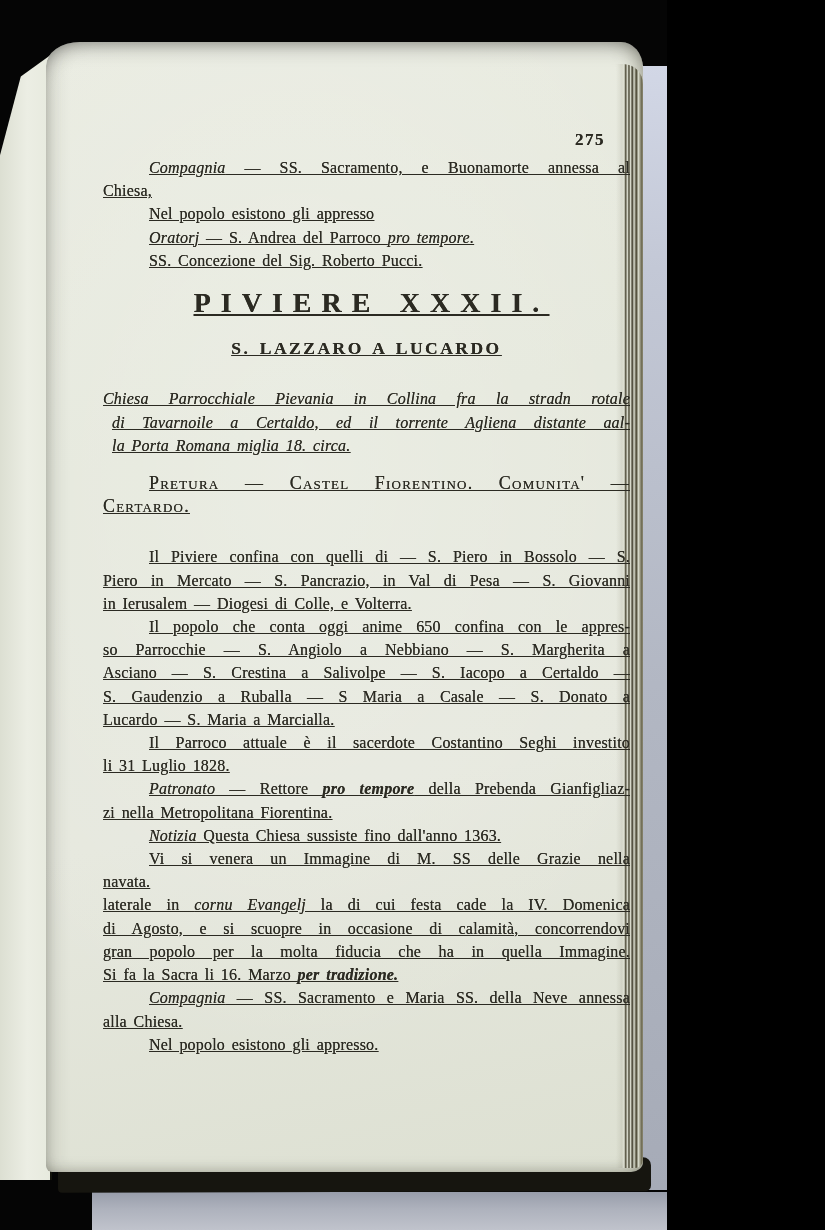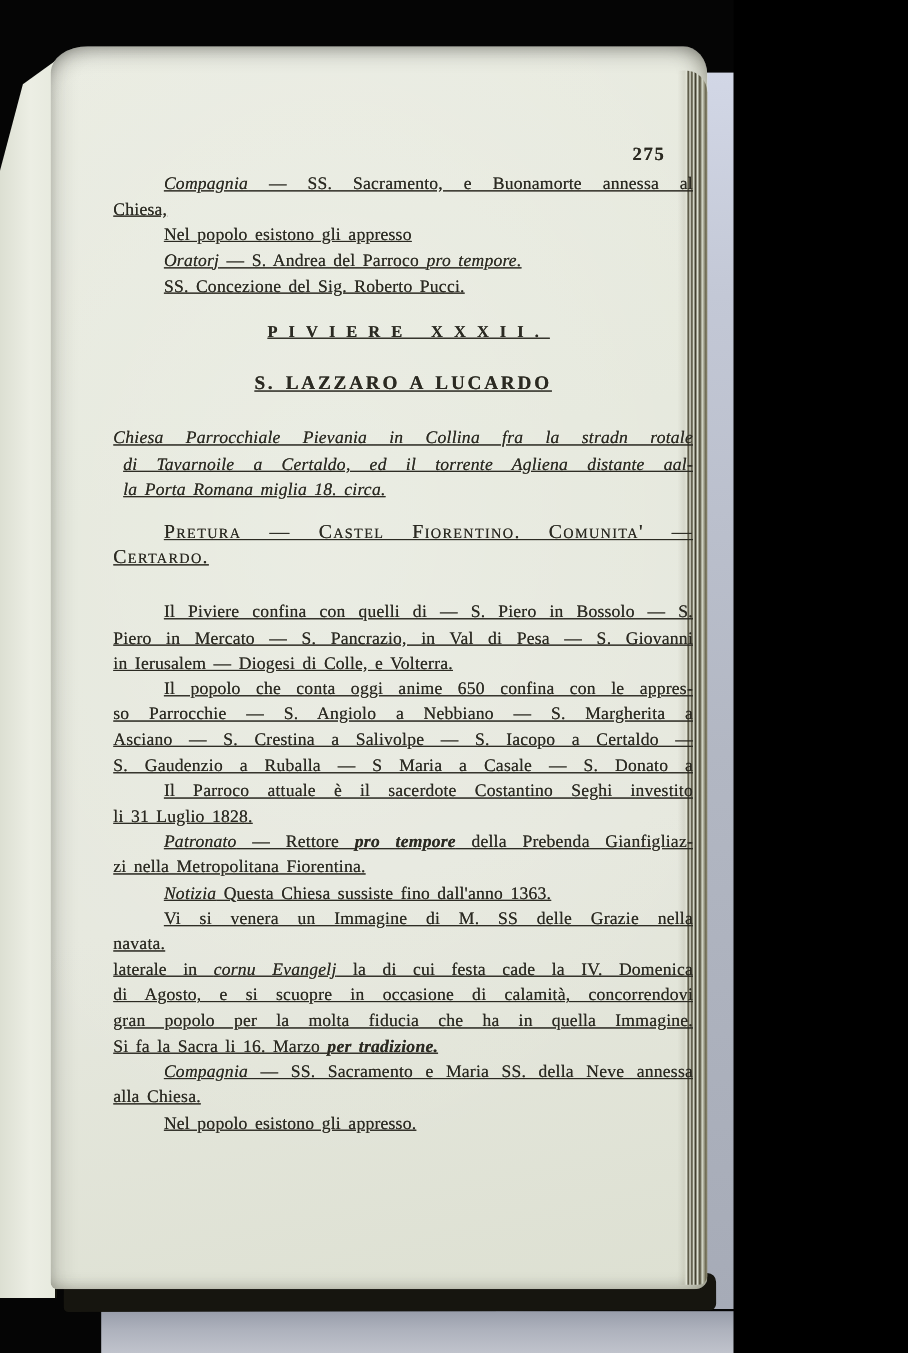--- a/index.html
+++ b/index.html
@@ -53,21 +53,21 @@
   .l{min-height:23.2px;text-decoration:underline;}
   .jl{text-align:justify;text-align-last:justify;}
   .ind{text-indent:46px;}
   .hang{padding-left:9px;}
   .it{font-style:italic;}
   .bi{font-style:italic;font-weight:700;text-align:center;}
 
   .page-number{position:absolute;left:529px;top:88px;color:#2b2a22;font-size:17px;
       letter-spacing:1.5px;font-weight:700;text-shadow:0 0 .6px rgba(43,42,34,.85);}
 
-  .sec-title{margin-top:19px;text-align:center;text-align-last:center;font-size:15px;
+  .sec-title{margin-top:19px;text-align:center;text-align-last:center;font-size:28px;
       font-weight:600;letter-spacing:10px;text-indent:10px;white-space:nowrap;}
   .sec-sub{margin-top:23px;text-align:center;text-align-last:center;font-size:17.5px;
       font-weight:700;letter-spacing:2.5px;white-space:nowrap;}
 
   .church-intro{margin-top:27px;font-style:italic;}
   .pretura{margin-top:15px;font-variant:small-caps;letter-spacing:1.2px;word-spacing:7px;
       font-size:18px;}
   .gap-top{margin-top:27px;}
 </style>
 </head>
@@ -109,20 +109,21 @@
         <div class="l jl ind">Il Piviere confina con quelli di — S. Piero in Bossolo — S.</div>
         <div class="l jl">Piero in Mercato — S. Pancrazio, in Val di Pesa — S. Giovanni</div>
         <div class="l">in Ierusalem — Diogesi di Colle, e Volterra.</div>
       </div>
 
       <div>
         <div class="l jl ind">Il popolo che conta oggi anime 650 confina con le appres-</div>
         <div class="l jl">so Parrocchie — S. Angiolo a Nebbiano — S. Margherita a</div>
         <div class="l jl">Asciano — S. Crestina a Salivolpe — S. Iacopo a Certaldo —</div>
         <div class="l jl">S. Gaudenzio a Ruballa — S Maria a Casale — S. Donato a</div>
+        <div class="l">Lucardo — S. Maria a Marcialla.</div>
       </div>
 
       <div>
         <div class="l jl ind">Il Parroco attuale è il sacerdote Costantino Seghi investito</div>
         <div class="l">li 31 Luglio 1828.</div>
       </div>
 
       <div>
         <div class="l jl ind"><span class="it">Patronato</span><span> — Rettore </span><span class="bi">pro tempore</span><span> della Prebenda Gianfigliaz-</span></div>
         <div class="l">zi nella Metropolitana Fiorentina.</div>

